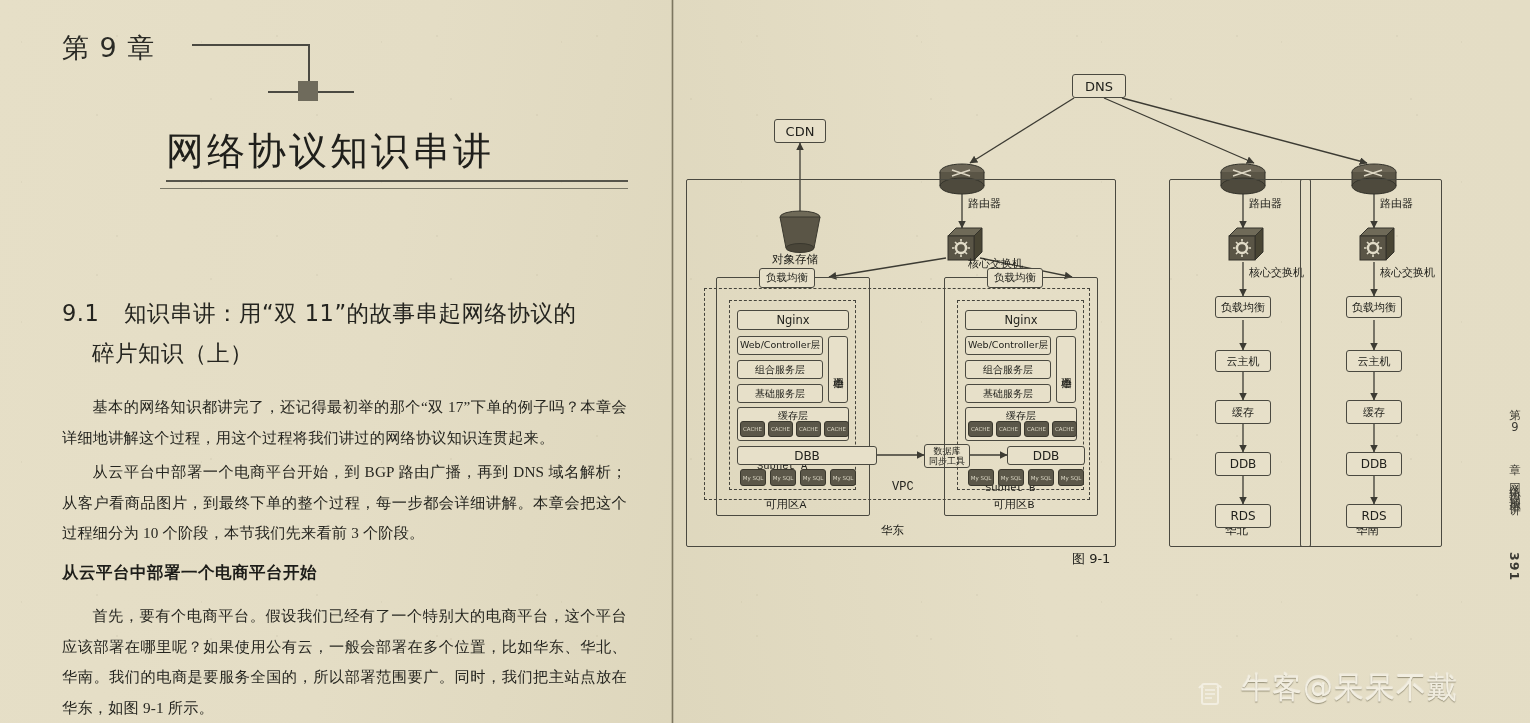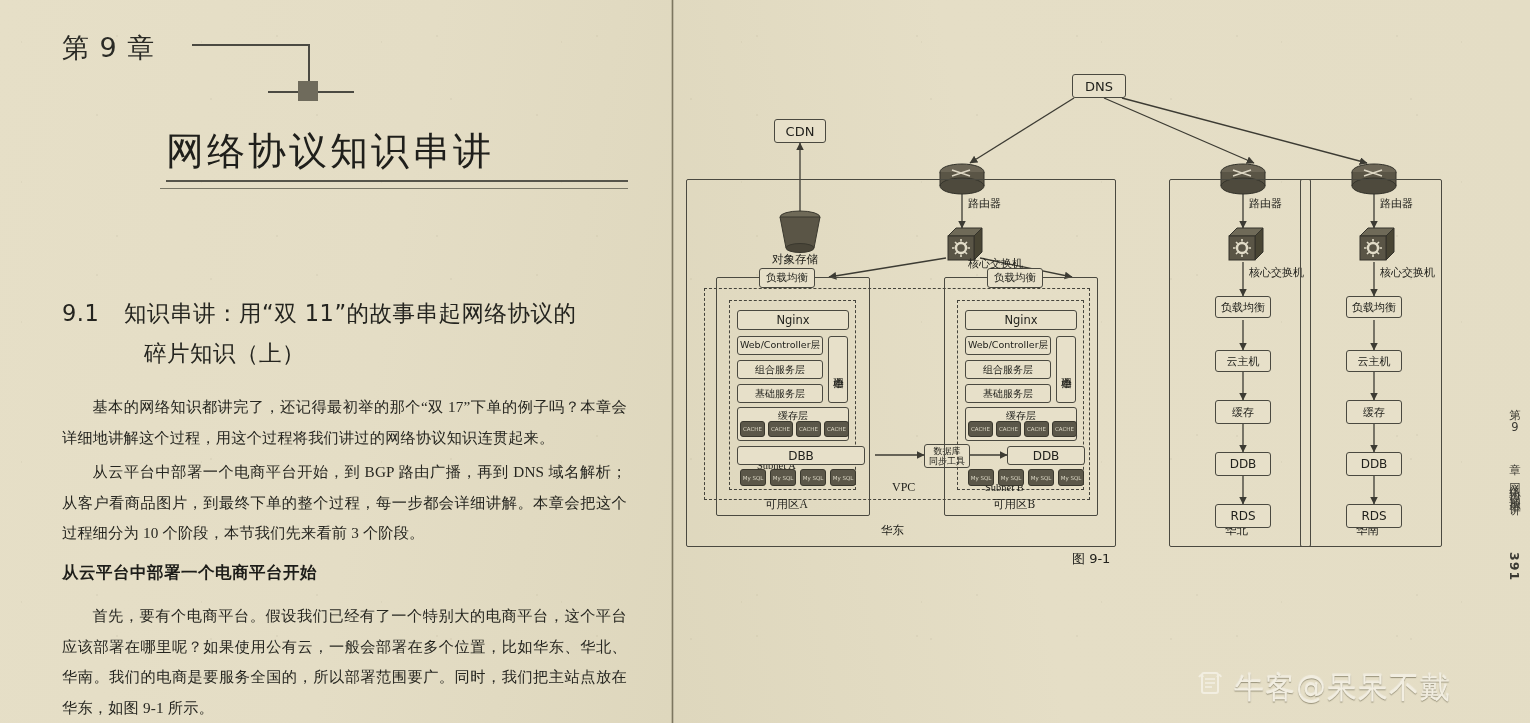--- a/index.html
+++ b/index.html
@@ -48,21 +48,21 @@
   }
   .rule-1 { position:absolute; left:166px; top:180px; width:462px; height:2px; background:#55544a; }
   .rule-2 { position:absolute; left:160px; top:188px; width:468px; height:1px; background:#7a7868; }
 
   .sec-head {
     position:absolute; left:62px; top:293px; width:580px;
     font-size:22.5px; line-height:40px; color:#24241f; font-weight:400;
     font-family:"DejaVu Sans", sans-serif; letter-spacing:0.5px;
   }
   .sec-head .num { display:inline-block; width:62px; }
-  .sec-head .l2 { display:block; margin-left:82px; }
+  .sec-head .l2 { display:block; margin-left:30px; }
 
   .para {
     position:absolute; left:62px; width:565px;
     font-size:15.2px; line-height:30.5px; color:#262620; text-align:justify;
     text-indent: 2em; letter-spacing:0.2px;
   }
   .p1 { top: 392px; }
   .p2 { top: 457px; }
 
   .sub-head {
@@ -81,21 +81,21 @@
     display:flex; align-items:center; justify-content:center;
     font-family:"DejaVu Sans","Liberation Sans",sans-serif;
     color:#22221d; text-align:center;
   }
   .region { border:1.4px solid #4a4940; border-radius:2px; background:transparent; }
   .dashbox {
     position:absolute; box-sizing:border-box;
     border:1.4px dashed #44433b; background:transparent;
   }
   .lbl {
-    position:absolute; font-family:Liberation Serif, serif;
+    position:absolute; font-family:Liberation Mono, monospace;
     color:#22221d; white-space:nowrap;
   }
   svg.wires { position:absolute; left:0; top:0; width:856px; height:723px; pointer-events:none; }
 
   .dark {
     background:#5b5749; color:#ddd8c6; border:1px solid #3a382e;
     border-radius:3px; font-size:5.5px; letter-spacing:0px;
   }
   .caption {
     position:absolute; left:398px; top:550px;
@@ -109,21 +109,21 @@
   }
   .page-no {
     position:absolute; right:8px; top:552px;
     writing-mode: vertical-rl;
     font-size:12.5px; letter-spacing:1px; color:#3b3a33; font-weight:bold;
     font-family:"DejaVu Sans",sans-serif;
   }
   
   .watermark {
     position:absolute; left:1195px; top:668px;
-    display:flex; align-items:flex-start; gap:9px;
+    display:flex; align-items:flex-end; gap:16px;
     font-family:"DejaVu Sans",sans-serif;
     font-size:30px; color:#f2eee1;
     text-shadow: 0 1px 1px rgba(90,84,60,0.55), 0 -1px 1px rgba(255,255,255,0.5);
     letter-spacing:1px;
   }
   .wm-logo {
     width:30px; height:30px; position:relative; display:inline-block;
   }
   
   .speckle { position:absolute; inset:0; opacity:.055; pointer-events:none;
@@ -303,21 +303,21 @@
     <div class="box" style="left:154px; top:336px; width:20px; height:67px; font-size:10px;
                 writing-mode:vertical-rl; text-orientation:upright; letter-spacing:0px;">治理中心</div>
 
     <div class="box" style="left:63px; top:407px; width:112px; height:34px; font-size:10px;
                 align-items:flex-start; padding-top:1px;">缓存层</div>
     <div class="box dark" style="left:66px; top:421px; width:25px; height:16px;">CACHE</div>
     <div class="box dark" style="left:94px; top:421px; width:25px; height:16px;">CACHE</div>
     <div class="box dark" style="left:122px; top:421px; width:25px; height:16px;">CACHE</div>
     <div class="box dark" style="left:150px; top:421px; width:25px; height:16px;">CACHE</div>
 
-    <div class="box" style="left:63px; top:446px; width:128px; height:19px; font-size:12px;">DBB</div>
+    <div class="box" style="left:63px; top:446px; width:140px; height:19px; font-size:12px;">DBB</div>
     <div class="box dark" style="left:66px; top:469px; width:26px; height:17px;">My SQL</div>
     <div class="box dark" style="left:96px; top:469px; width:26px; height:17px;">My SQL</div>
     <div class="box dark" style="left:126px; top:469px; width:26px; height:17px;">My SQL</div>
     <div class="box dark" style="left:156px; top:469px; width:26px; height:17px;">My SQL</div>
 
     <div class="box" style="left:250px; top:444px; width:46px; height:24px; font-size:9px; line-height:10px; white-space:pre-line;">数据库
 同步工具</div>
 
     <div class="region" style="position:absolute; left:270px; top:277px; width:152px; height:237px;"></div>
     <div class="lbl" style="left:319px; top:497px; font-size:11.5px;">可用区B</div>

